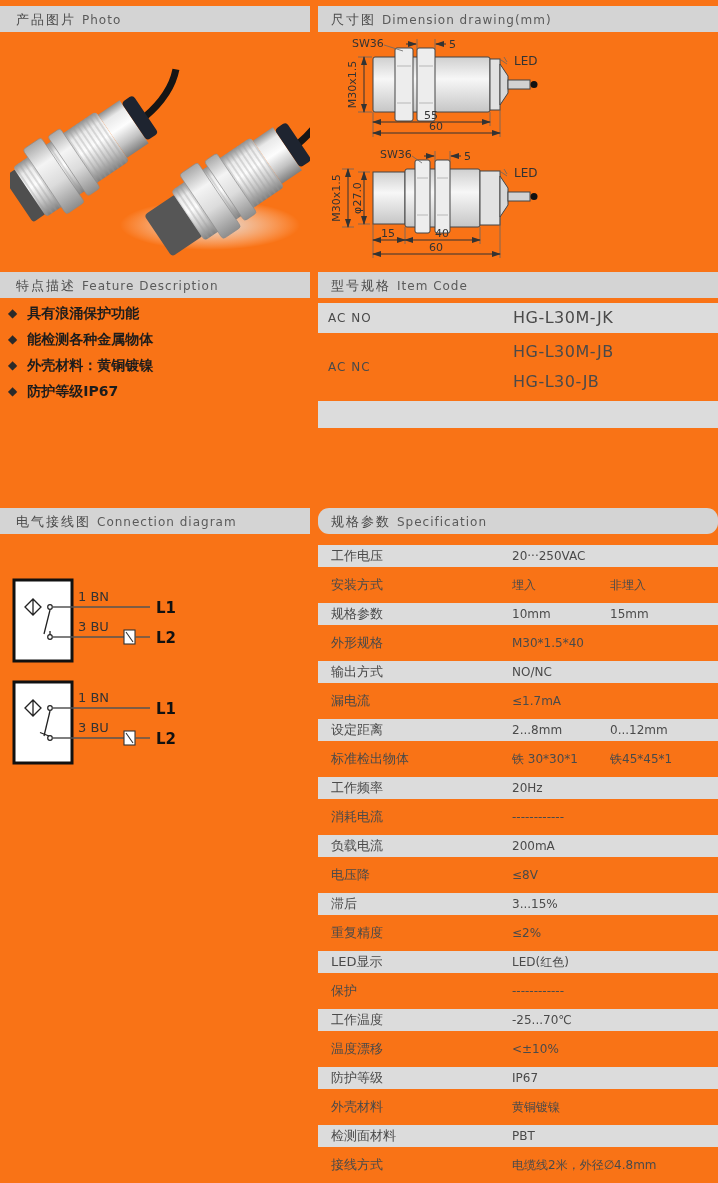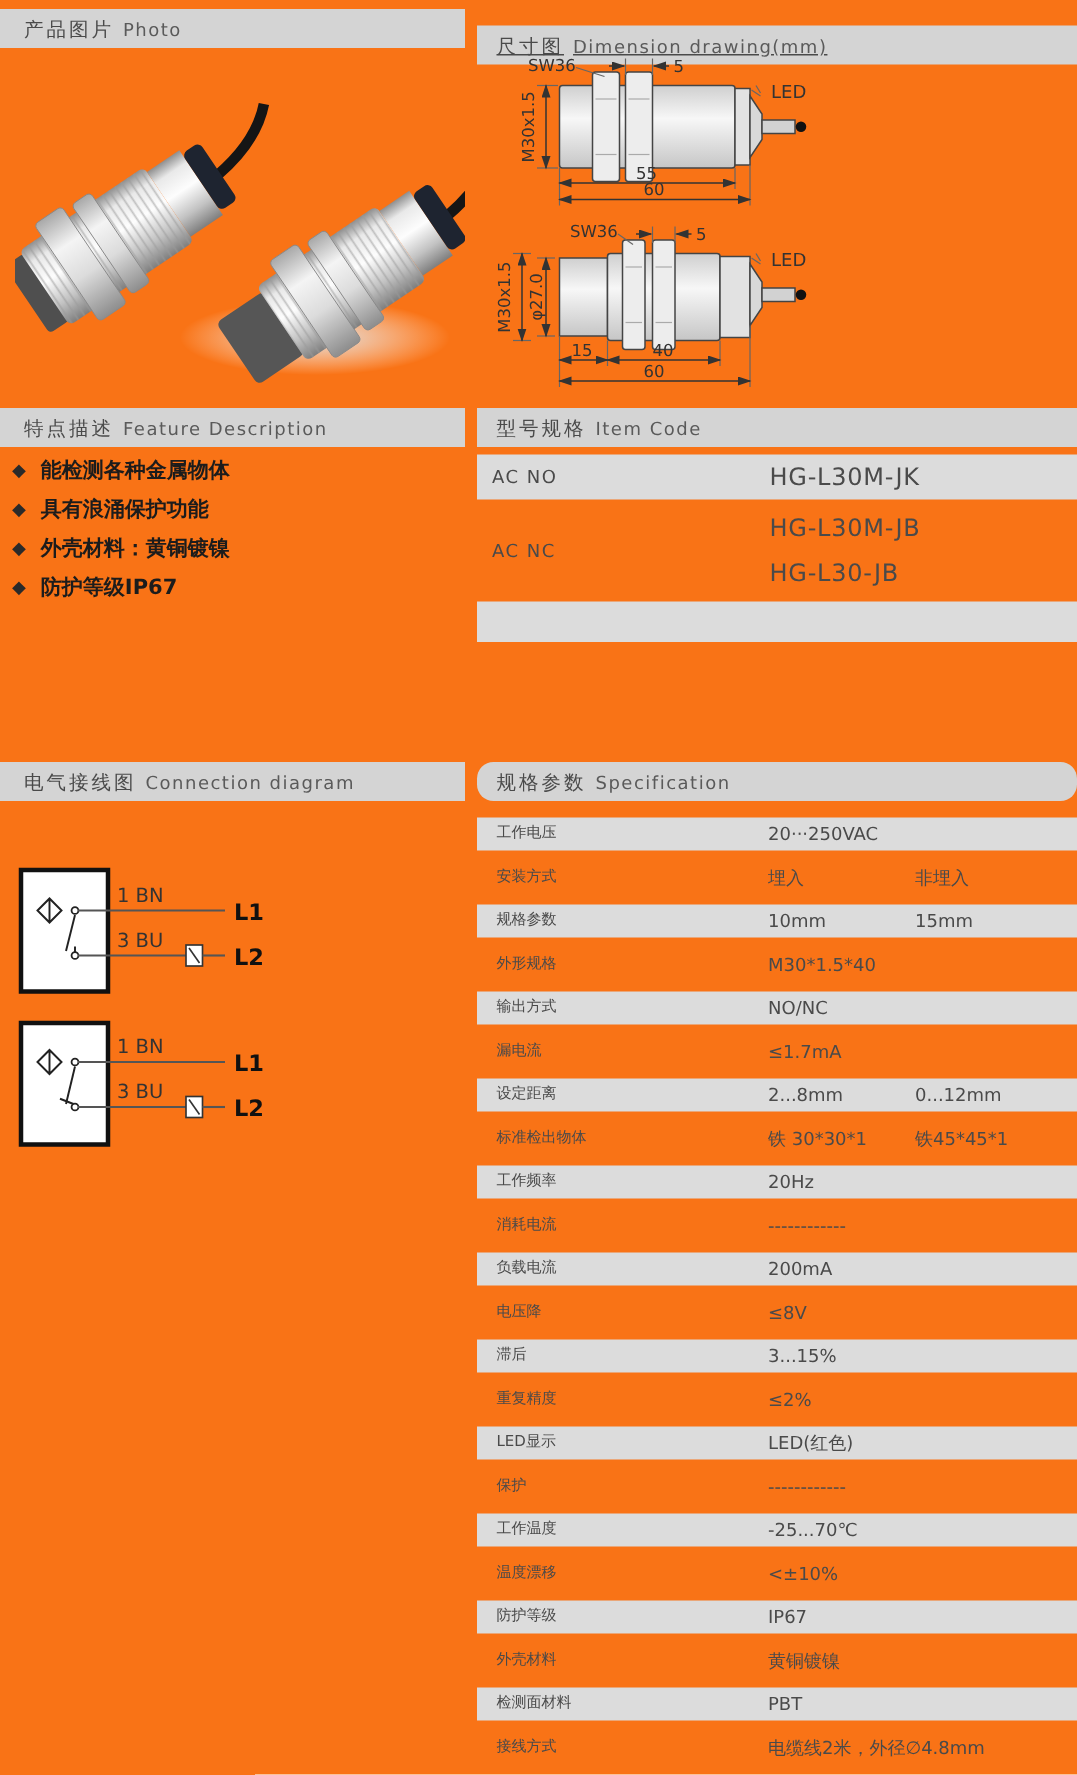--- a/index.html
+++ b/index.html
@@ -26,42 +26,42 @@
              font-size:12px;letter-spacing:1px;color:#4a4a4a;}
   .code-lines{padding-left:195px;}
   .code-line{height:30px;line-height:30px;font-size:16px;color:#4a4a4a;letter-spacing:0.5px;}
   .code-empty{height:27px;background:#dcdcdc;}
 
   
   .spec-table{position:absolute;left:318px;top:545px;width:400px;}
   .spec-row{position:relative;height:22px;margin-bottom:7px;line-height:22px;
             font-size:12px;color:#4a4a4a;white-space:nowrap;}
   .spec-row.gray{background:#dcdcdc;}
-  .spec-label{position:absolute;left:13px;font-size:10px;}
+  .spec-label{position:absolute;left:13px;font-size:13px;}
   .spec-v1{position:absolute;left:194px;}
   .spec-v2{position:absolute;left:292px;}
 
   svg text{font-family:"DejaVu Sans",sans-serif;}
   .dim-text{font-size:11px;fill:#333;}
   .dim-line{stroke:#333;stroke-width:1;}
   .ext-line{stroke:#666;stroke-width:0.8;}
   .draw-edge{stroke:#444;stroke-width:1;}
   .wire{stroke:#555;stroke-width:1.4;fill:none;}
   .wire-label{font-size:13px;fill:#333;}
   .term-label{font-size:15px;font-weight:bold;fill:#111;}
 </style>
 </head>
 <body>
 
 <div class="page">
 
   <div class="bar bar-left" style="top:6px;">
     <span class="zh">产品图片</span><span class="en">Photo</span>
   </div>
-  <div class="bar bar-right" style="top:17px;text-decoration:underline;">
+  <div class="bar bar-right" style="top:6px;">
     <span class="zh">尺寸图</span><span class="en">Dimension drawing(mm)</span>
   </div>
   <div class="bar bar-left" style="top:272px;">
     <span class="zh">特点描述</span><span class="en">Feature Description</span>
   </div>
   <div class="bar bar-left" style="top:508px;">
     <span class="zh">电气接线图</span><span class="en">Connection diagram</span>
   </div>
   <div class="bar bar-right" style="top:272px;">
     <span class="zh">型号规格</span><span class="en">Item Code</span>
@@ -215,22 +215,22 @@
       <line x1="55" y1="204" x2="87" y2="204" class="dim-line" marker-start="url(#arr)" marker-end="url(#arr)"></line>
       <text class="dim-text" x="70" y="201" text-anchor="middle">15</text>
       <line x1="87" y1="204" x2="162" y2="204" class="dim-line" marker-start="url(#arr)" marker-end="url(#arr)"></line>
       <text class="dim-text" x="124" y="201" text-anchor="middle">40</text>
       <line x1="55" y1="218" x2="182" y2="218" class="dim-line" marker-start="url(#arr)" marker-end="url(#arr)"></line>
       <text class="dim-text" x="118" y="215" text-anchor="middle">60</text>
     </g>
   </svg>
 
   <div class="feature-list">
+      <div class="feature-item"><span class="bullet">◆</span><span>具有浪涌保护功能</span></div>
       <div class="feature-item"><span class="bullet">◆</span><span>能检测各种金属物体</span></div>
-      <div class="feature-item"><span class="bullet">◆</span><span>具有浪涌保护功能</span></div>
       <div class="feature-item"><span class="bullet">◆</span><span>外壳材料：黄铜镀镍</span></div>
       <div class="feature-item"><span class="bullet">◆</span><span>防护等级IP67</span></div>
     </div>
 
   <div class="code-table">
       <div class="code-group gray">
         <div class="code-type">AC NO</div>
         <div class="code-lines">
           <div class="code-line">HG-L30M-JK</div>
         </div>

